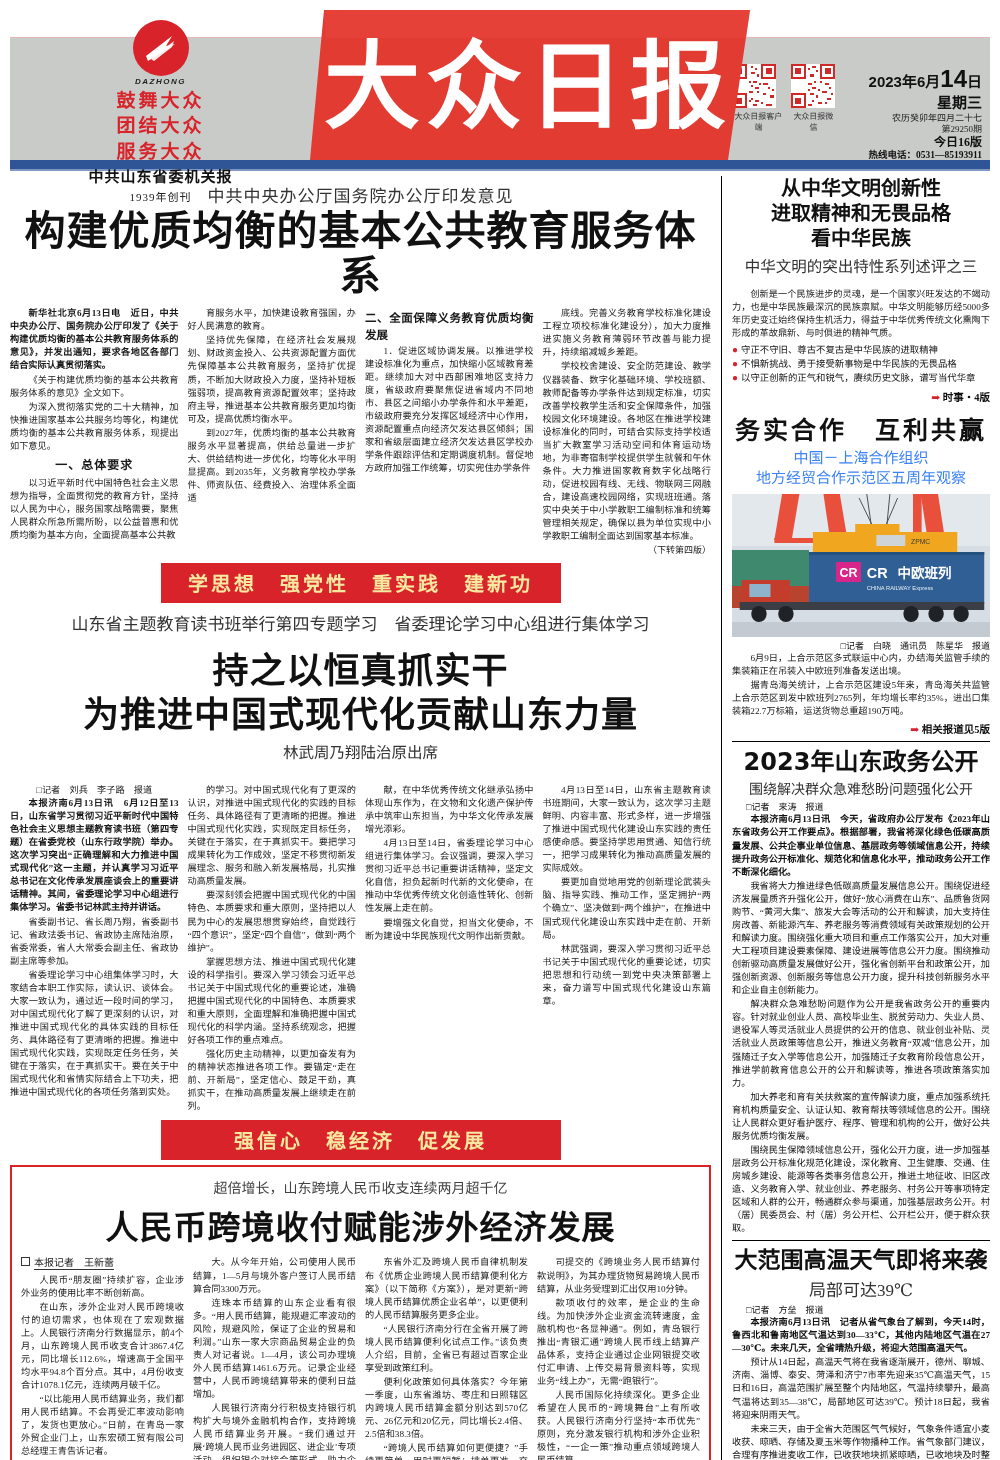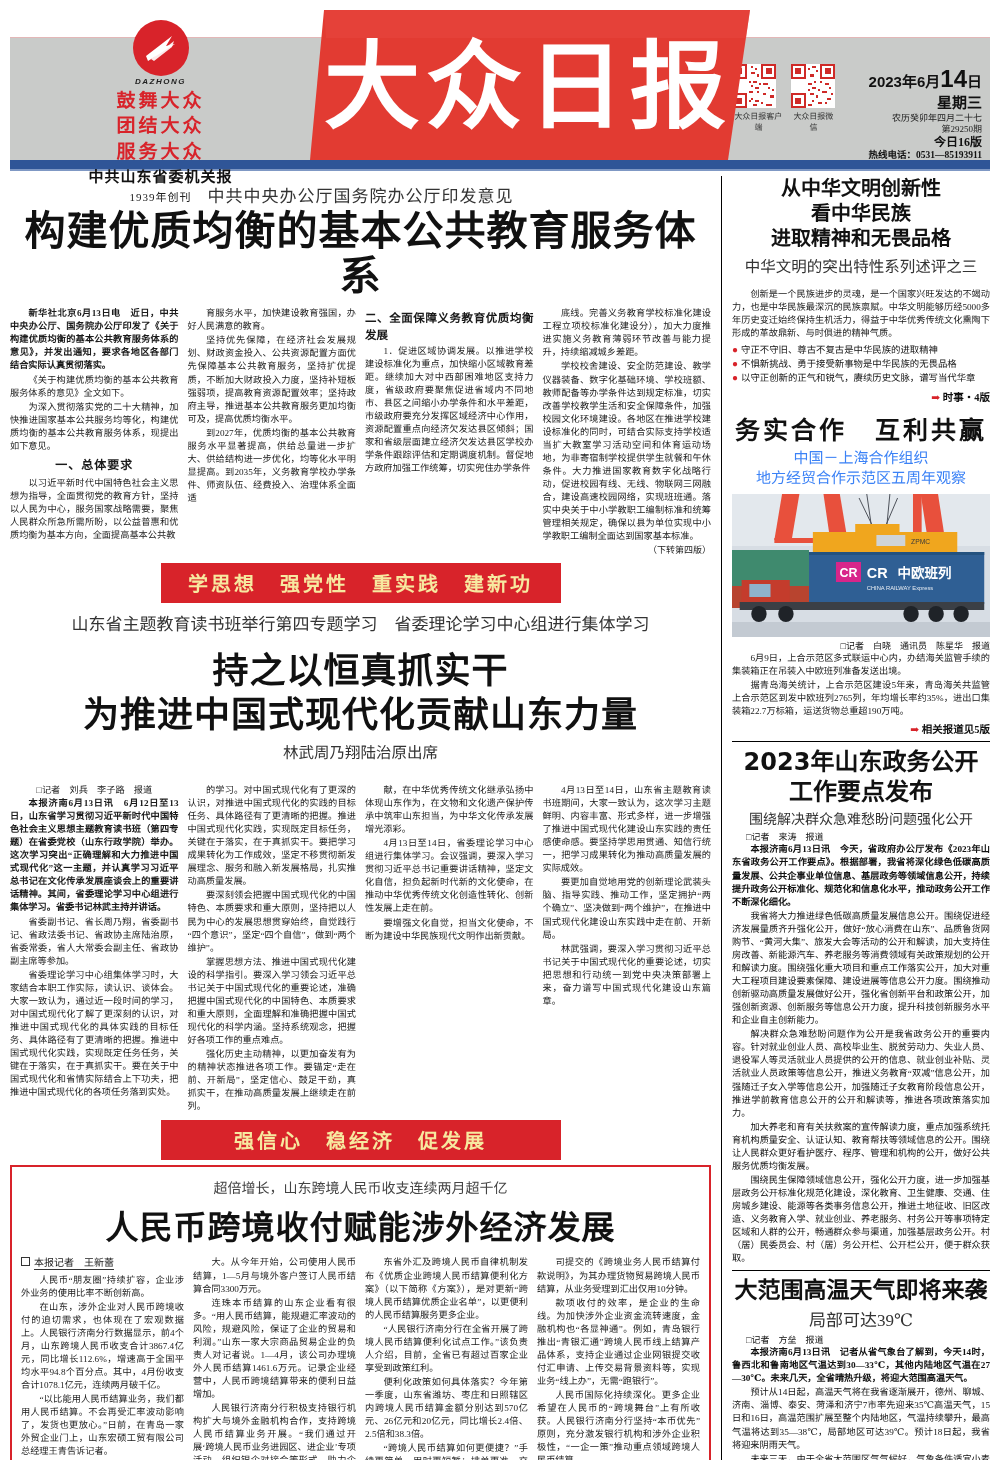--- a/index.html
+++ b/index.html
@@ -390,22 +390,22 @@
         </div>
       </div>
 
     </div>
 
     <div class="lead-right">
 
       <div>
         <div class="rr-head">
           <div>从中华文明创新性</div>
+          <div>进取精神和无畏品格</div>
           <div>看中华民族</div>
-          <div>进取精神和无畏品格</div>
         </div>
         <div class="rr-sub">中华文明的突出特性系列述评之三</div>
         <div class="rr-body body-text">
           <p>创新是一个民族进步的灵魂，是一个国家兴旺发达的不竭动力，也是中华民族最深沉的民族禀赋。中华文明能够历经5000多年历史变迁始终保持生机活力，得益于中华优秀传统文化熏陶下形成的革故鼎新、与时俱进的精神气质。</p>
         </div>
         <div class="bullets">
           <div class="bullet">
             <span class="dot">●</span>
             <span>守正不守旧、尊古不复古是中华民族的进取精神</span>
           </div>
@@ -489,21 +489,20 @@
           <span class="arrow">➡</span>
           <span>相关报道见5版</span>
         </div>
       </div>
 
       <div class="rule-thin" style="margin:5px 0;"></div>
 
       <div>
         <div class="rr-head3">
           <div>2023年山东政务公开</div>
-          <div>工作要点发布</div>
         </div>
         <div class="rr-sub3">围绕解决群众急难愁盼问题强化公开</div>
         <div class="cap-by" style="text-align:left;padding-left:14px;">□记者　来涛　报道</div>
         <div class="small-right">
           <p style="text-indent:2em;margin:0 0 1px;"><b class="lede">本报济南6月13日讯　今天，省政府办公厅发布《2023年山东省政务公开工作要点》。根据部署，我省将深化绿色低碳高质量发展、公共企事业单位信息、基层政务等领域信息公开，持续提升政务公开标准化、规范化和信息化水平，推动政务公开工作不断深化细化。</b></p>
           <p style="text-indent:2em;margin:0 0 1px;">我省将大力推进绿色低碳高质量发展信息公开。围绕促进经济发展量质齐升强化公开，做好“放心消费在山东”、品质鲁货网购节、“黄河大集”、旅发大会等活动的公开和解读，加大支持住房改善、新能源汽车、养老服务等消费领域有关政策规划的公开和解读力度。围绕强化重大项目和重点工作落实公开，加大对重大工程项目建设要素保障、建设进展等信息公开力度。围绕推动创新驱动高质量发展做好公开，强化省创新平台和政策公开，加强创新资源、创新服务等信息公开力度，提升科技创新服务水平和企业自主创新能力。</p>
           <p style="text-indent:2em;margin:0 0 1px;">解决群众急难愁盼问题作为公开是我省政务公开的重要内容。针对就业创业人员、高校毕业生、脱贫劳动力、失业人员、退役军人等灵活就业人员提供的公开的信息、就业创业补贴、灵活就业人员政策等信息公开，推进义务教育“双减”信息公开，加强随迁子女入学等信息公开，加强随迁子女教育阶段信息公开，推进学前教育信息公开的公开和解读等，推进各项政策落实加力。</p>
           <p style="text-indent:2em;margin:0 0 1px;">加大养老和育有关扶救案的宣传解读力度，重点加强系统托育机构质量安全、认证认知、教育帮扶等领域信息的公开。围绕让人民群众更好看护医疗、程序、管理和机构的公开，做好公共服务优质均衡发展。</p>
           <p style="text-indent:2em;margin:0 0 1px;">围绕民生保障领域信息公开，强化公开力度，进一步加强基层政务公开标准化规范化建设，深化教育、卫生健康、交通、住房城乡建设、能源等各类事务信息公开，推进土地征收、旧区改造、义务教育入学、就业创业、养老服务、村务公开等事项特定区域和人群的公开，畅通群众参与渠道，加强基层政务公开。村（居）民委员会、村（居）务公开栏、公开栏公开，便于群众获取。</p>
         </div>

